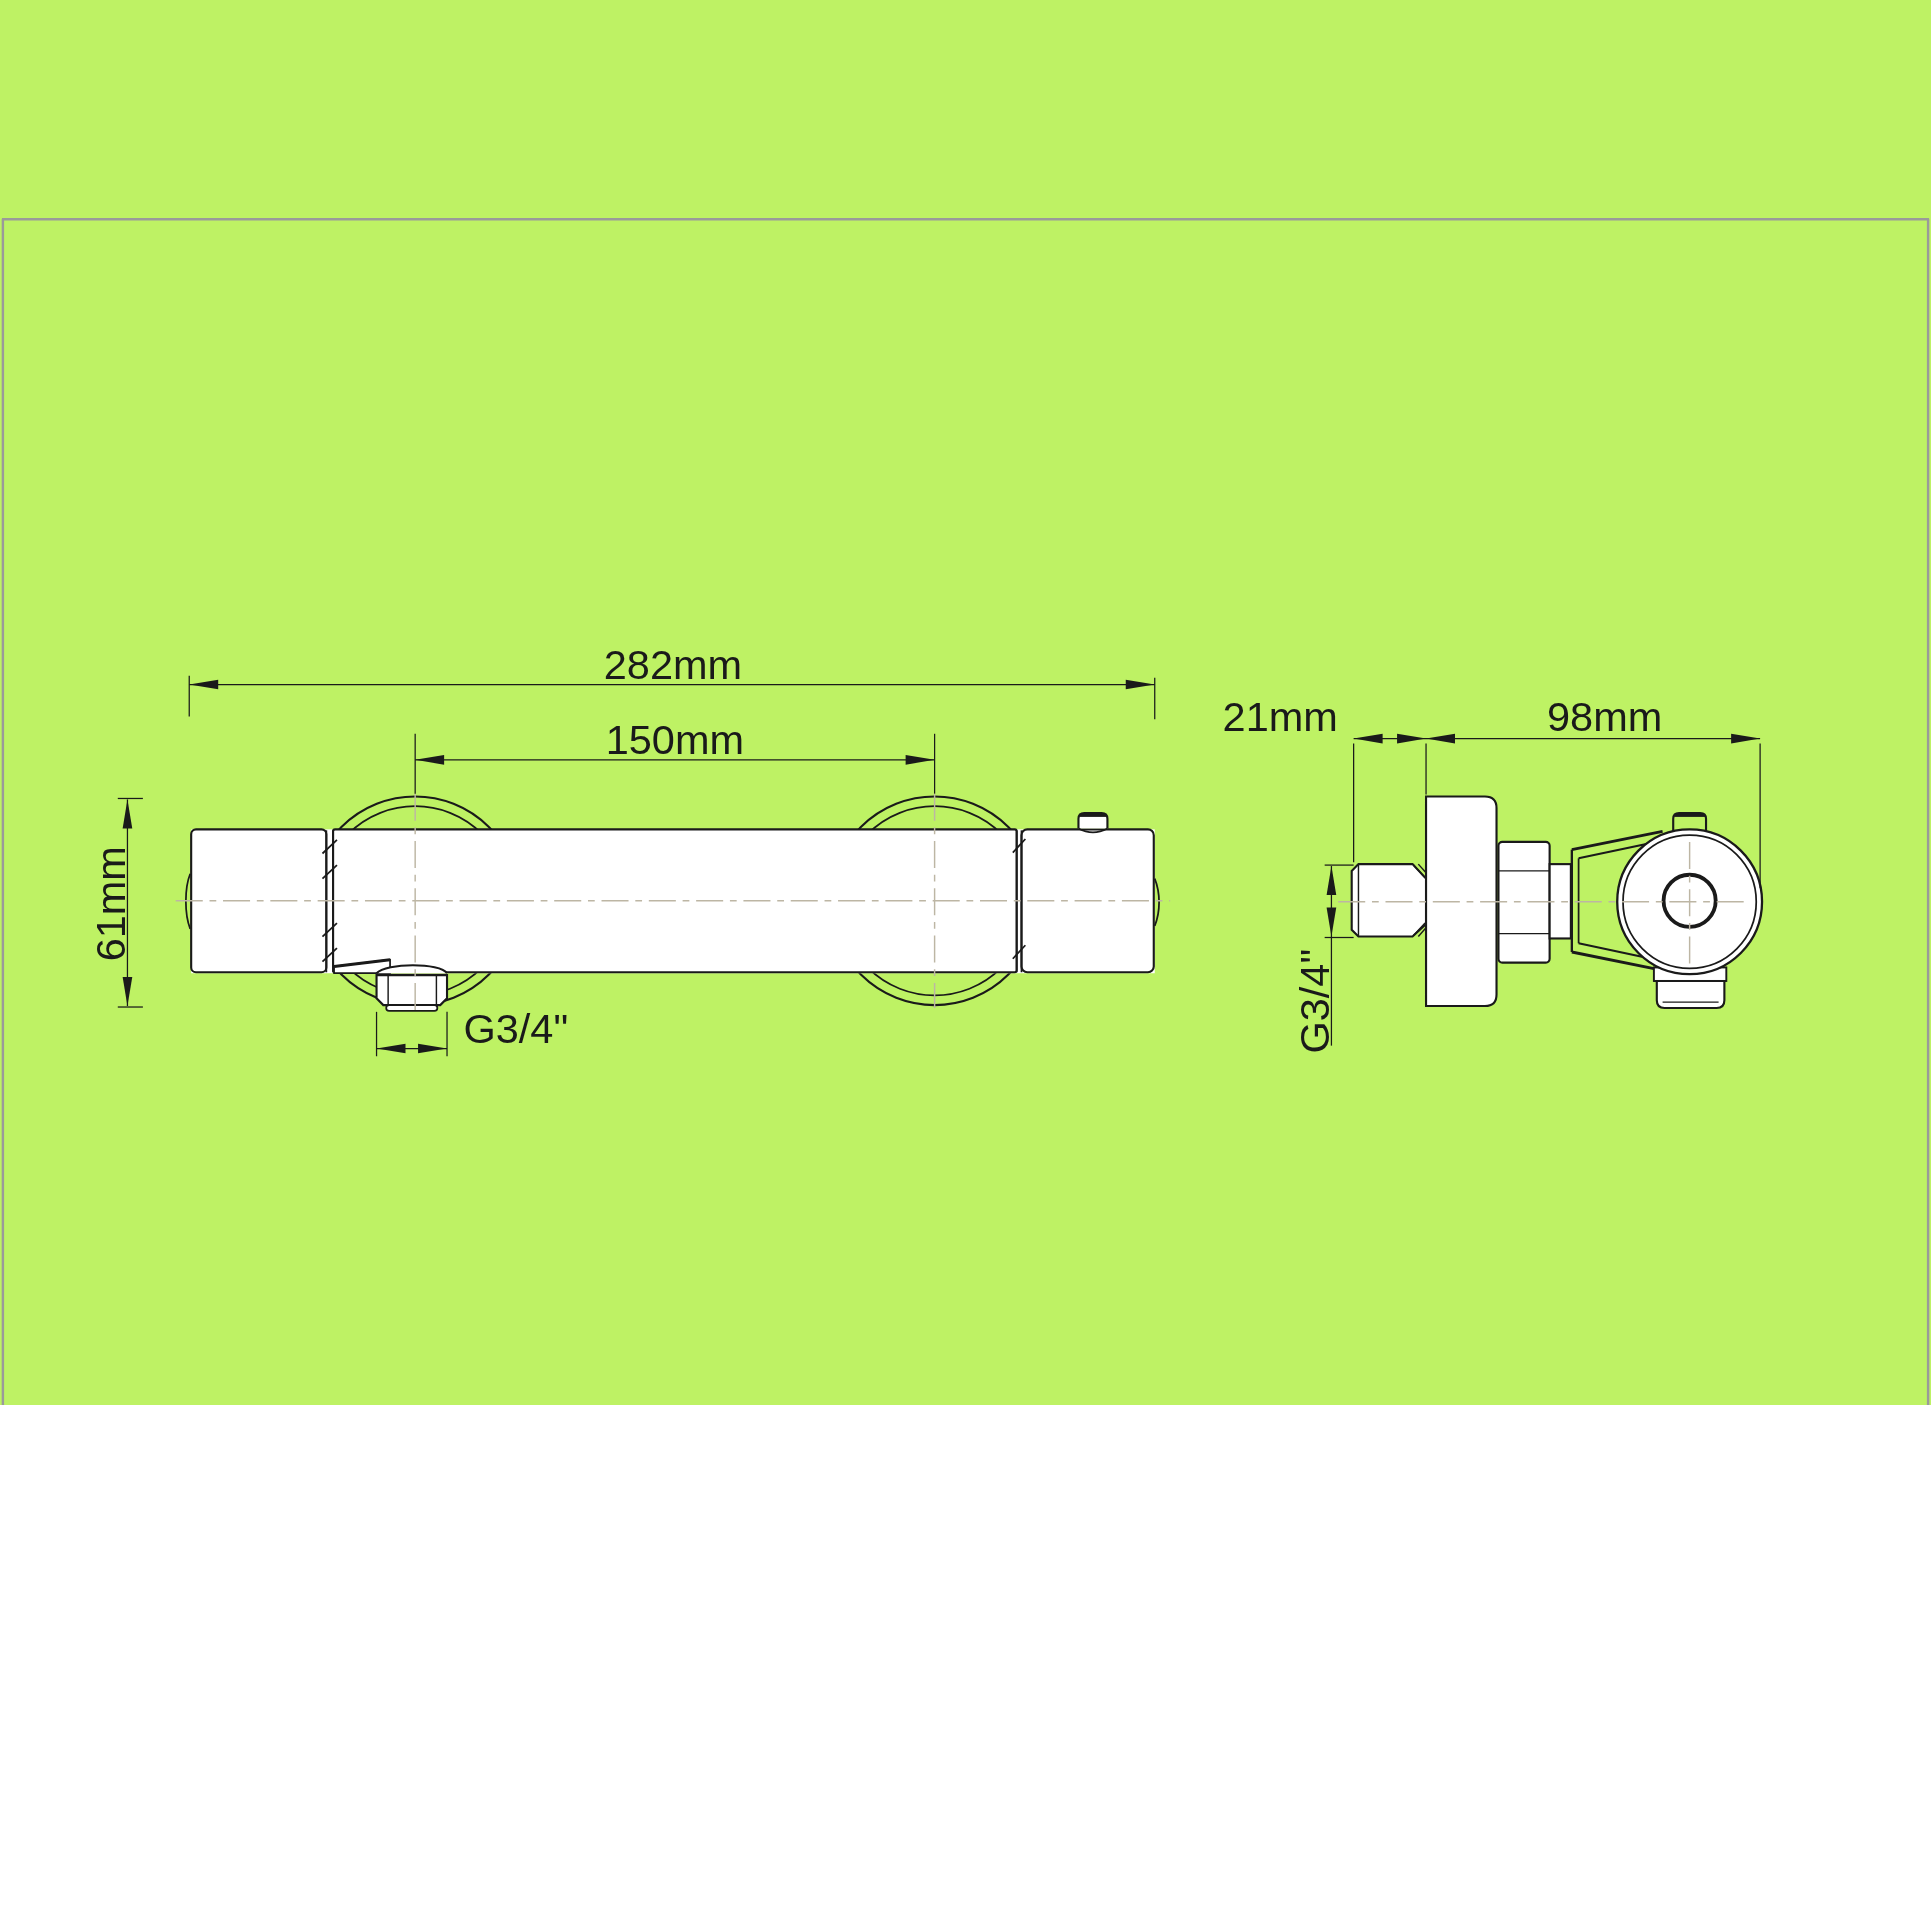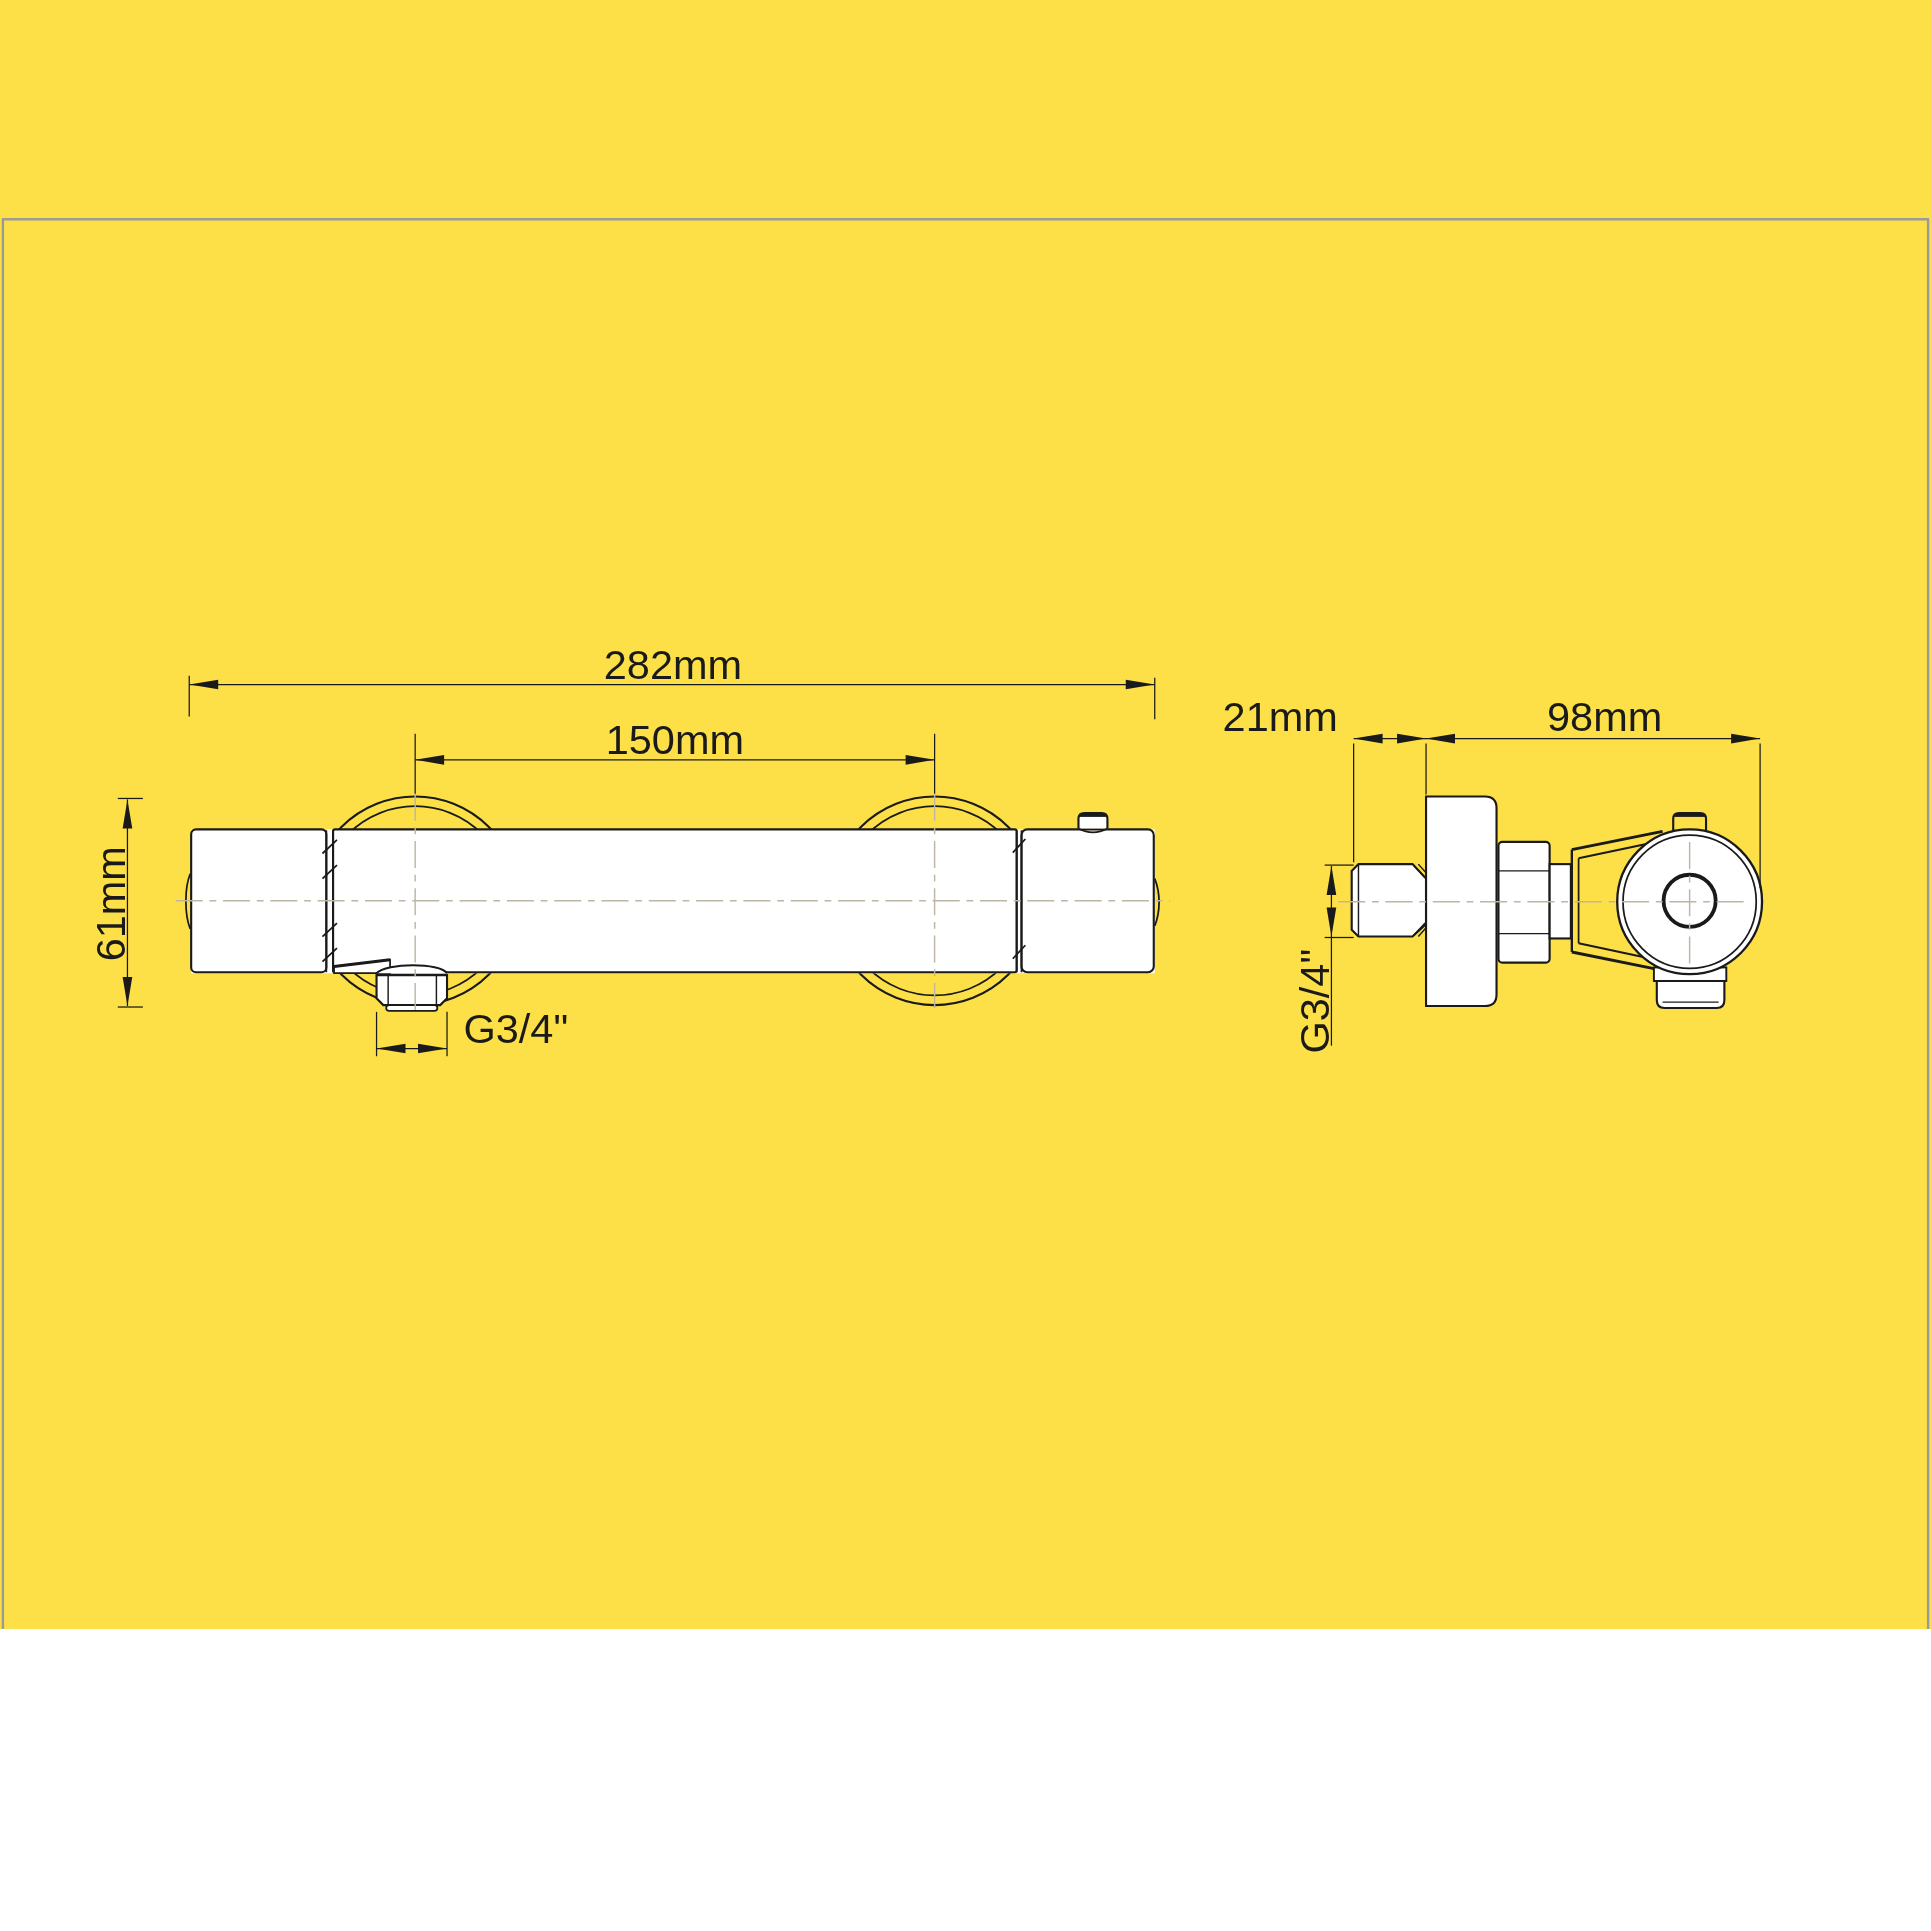--- a/index.html
+++ b/index.html
@@ -1,16 +1,16 @@
 <!DOCTYPE html>
 <html><head>
 <meta charset="utf-8">
 <style>
   html,body{margin:0;padding:0;background:#ffffff;}
-  .page{position:relative;width:1931px;height:1629px;background:#fde047;overflow:hidden;
+  .page{position:relative;width:1931px;height:1405px;background:#bef264;overflow:hidden;
         font-family:"Liberation Sans", sans-serif;}
   svg{position:absolute;left:0;top:0;}
   .dim-text{font-family:"Liberation Sans", sans-serif;font-size:43px;fill:#1a1a1a;}
 </style>
 </head>
 <body>
 
 <div class="page">
 <svg width="1931" height="1931" viewBox="0 0 2000 2000">
 

